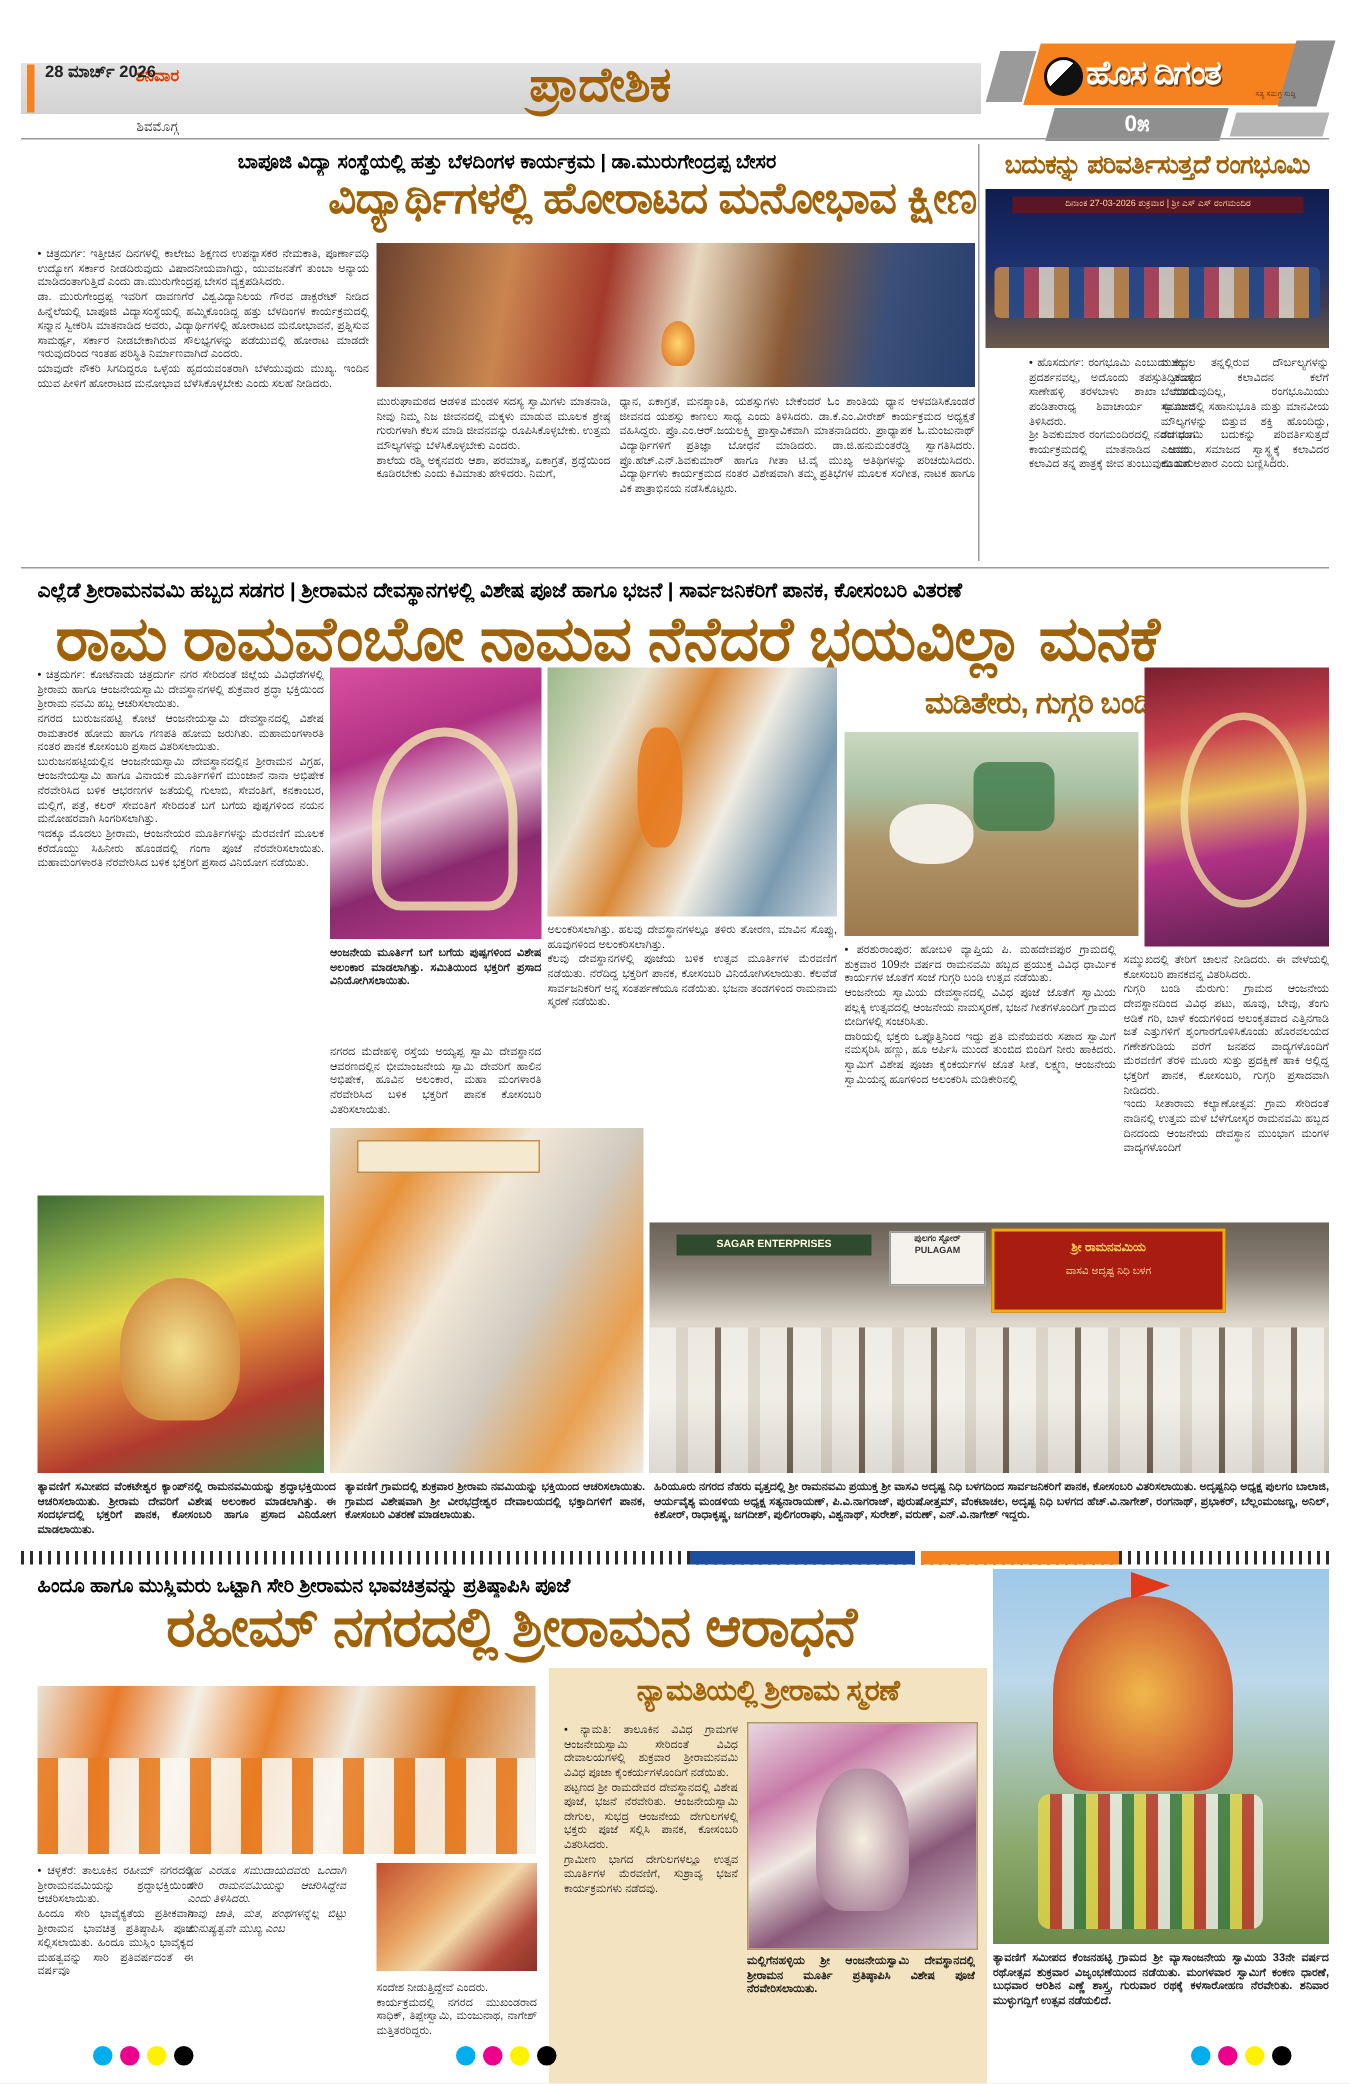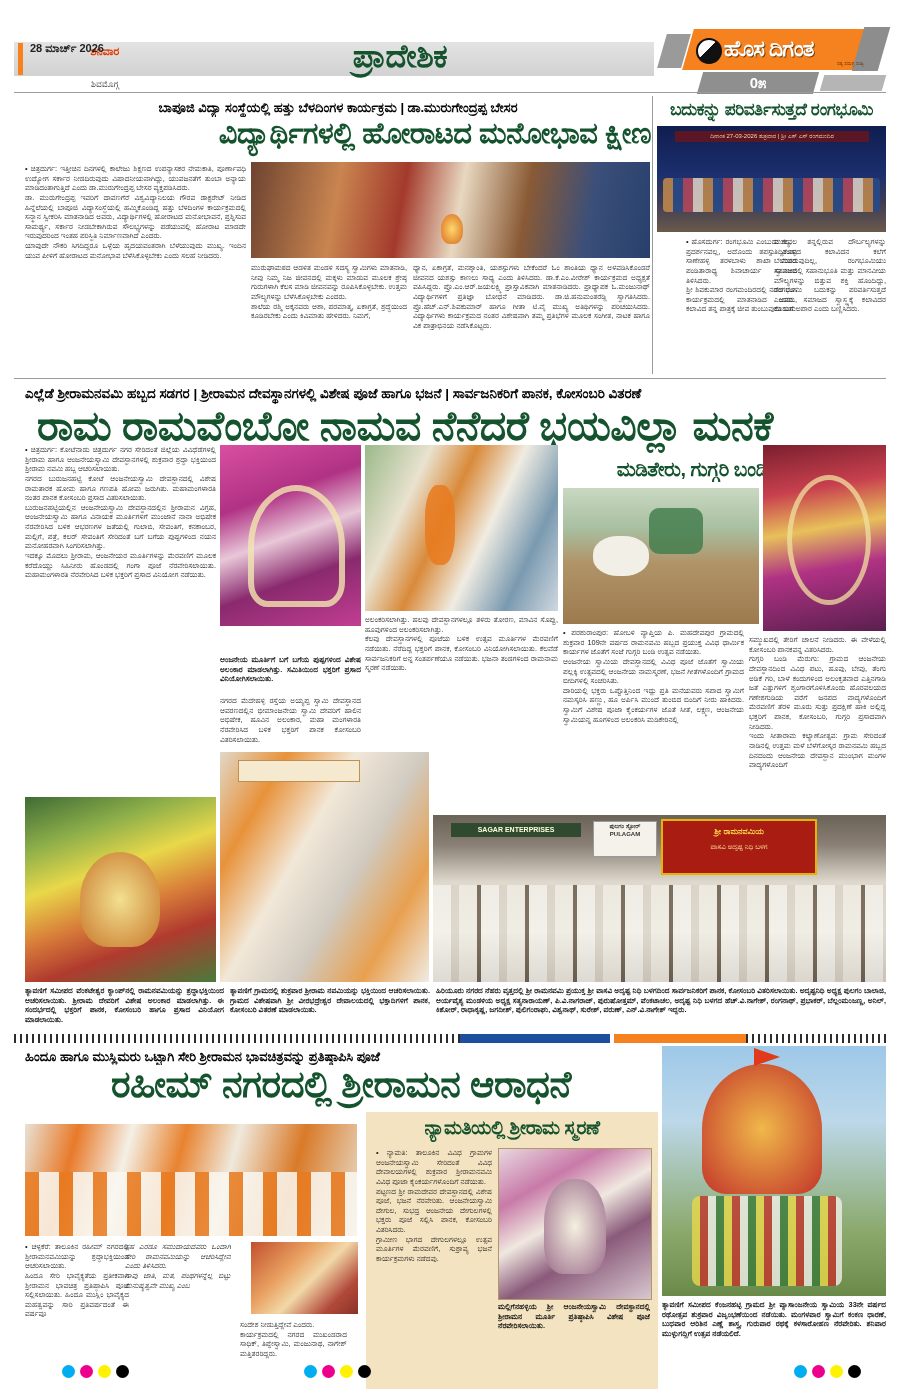--- a/index.html
+++ b/index.html
@@ -4,21 +4,21 @@
 <style>
   html,body{margin:0;padding:0;background:#e8e8e8;}
   #page{position:relative;width:900px;height:1389px;background:#ffffff;margin:0 auto;
         font-family:"Liberation Sans","DejaVu Sans",sans-serif;color:#111;overflow:hidden;}
   .abs{position:absolute;}
   .body-text{font-size:7.4px;line-height:1.3;text-align:justify;white-space:pre-line;
              color:#191919;overflow:hidden;}
   .caption{font-size:7.4px;line-height:1.3;text-align:justify;font-weight:bold;
            white-space:pre-line;color:#222;overflow:hidden;}
   .kicker{font-weight:bold;color:#000;text-align:center;overflow:hidden;white-space:nowrap;}
-  .headline{font-weight:bold;color:#14532d;overflow:hidden;letter-spacing:-0.5px;}
+  .headline{font-weight:bold;color:#a16207;overflow:hidden;letter-spacing:-0.5px;}
   .ph{position:absolute;overflow:hidden;background:#ccc;}
   .skew{transform:skewX(-16deg);}
   .hairline{position:absolute;background:#9a9a9a;}
   .stripe-divider{background:repeating-linear-gradient(90deg,#2c2c2c 0 2px,#ffffff 2px 6px);}
   .dots span{display:inline-block;width:13px;height:13px;border-radius:50%;margin-right:5px;}
   .ovl{position:absolute;overflow:hidden;}
 </style>
 </head>
 <body>
 
@@ -79,21 +79,21 @@
 
   <div class="abs body-text" style="left:25px;top:445px;width:191px;height:348px;">• ಚಿತ್ರದುರ್ಗ: ಕೋಟೆನಾಡು ಚಿತ್ರದುರ್ಗ ನಗರ ಸೇರಿದಂತೆ ಜಿಲ್ಲೆಯ ವಿವಿಧೆಡೆಗಳಲ್ಲಿ ಶ್ರೀರಾಮ ಹಾಗೂ ಆಂಜನೇಯಸ್ವಾಮಿ ದೇವಸ್ಥಾನಗಳಲ್ಲಿ ಶುಕ್ರವಾರ ಶ್ರದ್ಧಾ ಭಕ್ತಿಯಿಂದ ಶ್ರೀರಾಮ ನವಮಿ ಹಬ್ಬ ಆಚರಿಸಲಾಯಿತು.
 ನಗರದ ಬುರುಜನಹಟ್ಟಿ ಕೋಟೆ ಆಂಜನೇಯಸ್ವಾಮಿ ದೇವಸ್ಥಾನದಲ್ಲಿ ವಿಶೇಷ ರಾಮತಾರಕ ಹೋಮ ಹಾಗೂ ಗಣಪತಿ ಹೋಮ ಜರುಗಿತು. ಮಹಾಮಂಗಳಾರತಿ ನಂತರ ಪಾನಕ ಕೋಸಂಬರಿ ಪ್ರಸಾದ ವಿತರಿಸಲಾಯಿತು.
 ಬುರುಜನಹಟ್ಟಿಯಲ್ಲಿನ ಆಂಜನೇಯಸ್ವಾಮಿ ದೇವಸ್ಥಾನದಲ್ಲಿನ ಶ್ರೀರಾಮನ ವಿಗ್ರಹ, ಆಂಜನೇಯಸ್ವಾಮಿ ಹಾಗೂ ವಿನಾಯಕ ಮೂರ್ತಿಗಳಿಗೆ ಮುಂಜಾನೆ ನಾನಾ ಅಭಿಷೇಕ ನೆರವೇರಿಸಿದ ಬಳಿಕ ಆಭರಣಗಳ ಜತೆಯಲ್ಲಿ ಗುಲಾಬಿ, ಸೇವಂತಿಗೆ, ಕನಕಾಂಬರ, ಮಲ್ಲಿಗೆ, ಪತ್ರೆ, ಕಲರ್ ಸೇವಂತಿಗೆ ಸೇರಿದಂತೆ ಬಗೆ ಬಗೆಯ ಪುಷ್ಪಗಳಿಂದ ನಯನ ಮನೋಹರವಾಗಿ ಸಿಂಗರಿಸಲಾಗಿತ್ತು.
 ಇದಕ್ಕೂ ಮೊದಲು ಶ್ರೀರಾಮ, ಆಂಜನೇಯರ ಮೂರ್ತಿಗಳನ್ನು ಮೆರವಣಿಗೆ ಮೂಲಕ ಕರೆದೊಯ್ದು ಸಿಹಿನೀರು ಹೊಂಡದಲ್ಲಿ ಗಂಗಾ ಪೂಜೆ ನೆರವೇರಿಸಲಾಯಿತು. ಮಹಾಮಂಗಳಾರತಿ ನೆರವೇರಿಸಿದ ಬಳಿಕ ಭಕ್ತರಿಗೆ ಪ್ರಸಾದ ವಿನಿಯೋಗ ನಡೆಯಿತು.</div>
 
   <div class="ph" style="left:220px;top:445px;width:141px;height:181px;
               background:linear-gradient(160deg,#d94fa0 0%,#b03284 30%,#e8c7d8 50%,#8a2a6e 70%,#c23e92 100%);">
     <div class="ovl" style="left:28px;top:40px;width:85px;height:110px;border:6px solid #f3e6b0;border-radius:50% 50% 20% 20%;opacity:0.8;"></div>
   </div>
-  <div class="abs caption" style="left:220px;top:655px;width:141px;height:62px;">ಆಂಜನೇಯ ಮೂರ್ತಿಗೆ ಬಗೆ ಬಗೆಯ ಪುಷ್ಪಗಳಿಂದ ವಿಶೇಷ ಅಲಂಕಾರ ಮಾಡಲಾಗಿತ್ತು. ಸಮಿತಿಯಿಂದ ಭಕ್ತರಿಗೆ ಪ್ರಸಾದ ವಿನಿಯೋಗಿಸಲಾಯಿತು.</div>
+  <div class="abs caption" style="left:220px;top:630px;width:141px;height:62px;">ಆಂಜನೇಯ ಮೂರ್ತಿಗೆ ಬಗೆ ಬಗೆಯ ಪುಷ್ಪಗಳಿಂದ ವಿಶೇಷ ಅಲಂಕಾರ ಮಾಡಲಾಗಿತ್ತು. ಸಮಿತಿಯಿಂದ ಭಕ್ತರಿಗೆ ಪ್ರಸಾದ ವಿನಿಯೋಗಿಸಲಾಯಿತು.</div>
   <div class="abs body-text" style="left:220px;top:696px;width:141px;height:97px;">ನಗರದ ಮೆದೇಹಳ್ಳಿ ರಸ್ತೆಯ ಅಯ್ಯಪ್ಪ ಸ್ವಾಮಿ ದೇವಸ್ಥಾನದ ಆವರಣದಲ್ಲಿನ ಭೀಮಾಂಜನೇಯ ಸ್ವಾಮಿ ದೇವರಿಗೆ ಹಾಲಿನ ಅಭಿಷೇಕ, ಹೂವಿನ ಅಲಂಕಾರ, ಮಹಾ ಮಂಗಳಾರತಿ ನೆರವೇರಿಸಿದ ಬಳಿಕ ಭಕ್ತರಿಗೆ ಪಾನಕ ಕೋಸಂಬರಿ ವಿತರಿಸಲಾಯಿತು.</div>
 
   <div class="ph" style="left:365px;top:445px;width:193px;height:166px;
               background:linear-gradient(115deg,#9ab98a 0%,#e9e2cf 25%,#d98a3a 42%,#f0ece2 60%,#7a9ab0 80%,#cfd8df 100%);">
     <div class="ovl" style="left:60px;top:40px;width:30px;height:80px;background:#e87a1f;border-radius:40%;opacity:0.85;"></div>
   </div>
   <div class="abs body-text" style="left:365px;top:615px;width:193px;height:178px;">ಅಲಂಕರಿಸಲಾಗಿತ್ತು. ಹಲವು ದೇವಸ್ಥಾನಗಳಲ್ಲೂ ತಳಿರು ತೋರಣ, ಮಾವಿನ ಸೊಪ್ಪು, ಹೂವುಗಳಿಂದ ಅಲಂಕರಿಸಲಾಗಿತ್ತು.
 ಕೆಲವು ದೇವಸ್ಥಾನಗಳಲ್ಲಿ ಪೂಜೆಯ ಬಳಿಕ ಉತ್ಸವ ಮೂರ್ತಿಗಳ ಮೆರವಣಿಗೆ ನಡೆಯಿತು. ನೆರೆದಿದ್ದ ಭಕ್ತರಿಗೆ ಪಾನಕ, ಕೋಸಂಬರಿ ವಿನಿಯೋಗಿಸಲಾಯಿತು. ಕೆಲವೆಡೆ ಸಾರ್ವಜನಿಕರಿಗೆ ಅನ್ನ ಸಂತರ್ಪಣೆಯೂ ನಡೆಯಿತು. ಭಜನಾ ತಂಡಗಳಿಂದ ರಾಮನಾಮ ಸ್ಮರಣೆ ನಡೆಯಿತು.</div>
 
   <div class="ph" style="left:563px;top:488px;width:196px;height:136px;
@@ -149,21 +149,21 @@
               background:linear-gradient(105deg,#e8e2d4 0%,#e87a2a 15%,#f4f0e6 30%,#e8832f 45%,#efe9dc 60%,#d97a28 78%,#e8e0d0 100%);">
     <div class="ovl" style="left:0;top:48px;width:332px;height:64px;
                 background:repeating-linear-gradient(90deg,rgba(232,122,31,0.85) 0 14px,rgba(250,248,242,0.85) 14px 34px);"></div>
   </div>
   <div class="abs body-text" style="left:25px;top:1242px;width:104px;height:145px;">• ಚಳ್ಳಕೆರೆ: ತಾಲೂಕಿನ ರಹೀಮ್ ನಗರದಲ್ಲಿ ಶ್ರೀರಾಮನವಮಿಯನ್ನು ಶ್ರದ್ಧಾಭಕ್ತಿಯಿಂದ ಆಚರಿಸಲಾಯಿತು.
 ಹಿಂದೂ ಸೇರಿ ಭಾವೈಕ್ಯತೆಯ ಪ್ರತೀಕವಾಗಿ ಶ್ರೀರಾಮನ ಭಾವಚಿತ್ರ ಪ್ರತಿಷ್ಠಾಪಿಸಿ ಪೂಜೆ ಸಲ್ಲಿಸಲಾಯಿತು. ಹಿಂದೂ ಮುಸ್ಲಿಂ ಭಾವೈಕ್ಯದ ಮಹತ್ವವನ್ನು ಸಾರಿ ಪ್ರತಿವರ್ಷದಂತೆ ಈ ವರ್ಷವೂ</div>
   <div class="abs body-text" style="left:125px;top:1242px;width:106px;height:145px;font-style:italic;">ಸಹ ಎರಡೂ ಸಮುದಾಯದವರು ಒಂದಾಗಿ ಸೇರಿ ರಾಮನವಮಿಯನ್ನು ಆಚರಿಸಿದ್ದೇವೆ ಎಂದು ತಿಳಿಸಿದರು.
 ನಾವು ಜಾತಿ, ಮತ, ಪಂಥಗಳನ್ನೆಲ್ಲ ಬಿಟ್ಟು ಮನುಷ್ಯತ್ವವೇ ಮುಖ್ಯ ಎಂಬ</div>
   <div class="ph" style="left:251px;top:1242px;width:107px;height:72px;
               background:linear-gradient(135deg,#c2502e 0%,#e8a060 35%,#f2d8a8 55%,#b24a3a 80%,#8a3228 100%);"></div>
-  <div class="abs body-text" style="left:240px;top:1320px;width:107px;height:67px;">ಸಂದೇಶ ನೀಡುತ್ತಿದ್ದೇವೆ ಎಂದರು.
+  <div class="abs body-text" style="left:251px;top:1320px;width:107px;height:67px;">ಸಂದೇಶ ನೀಡುತ್ತಿದ್ದೇವೆ ಎಂದರು.
 ಕಾರ್ಯಕ್ರಮದಲ್ಲಿ ನಗರದ ಮುಖಂಡರಾದ ಸಾಧಿಕ್, ತಿಪ್ಪೇಸ್ವಾಮಿ, ಮಂಜುನಾಥ, ನಾಗೇಶ್ ಮತ್ತಿತರರಿದ್ದರು.</div>
 
   <div class="abs" style="left:366px;top:1112px;width:292px;height:277px;background:#f4e3c0;"></div>
   <div class="abs headline" style="left:372px;top:1117px;width:280px;height:26px;font-size:19px;text-align:center;white-space:nowrap;">ನ್ಯಾಮತಿಯಲ್ಲಿ ಶ್ರೀರಾಮ ಸ್ಮರಣೆ</div>
   <div class="abs body-text" style="left:376px;top:1148px;width:116px;height:234px;">• ನ್ಯಾಮತಿ: ತಾಲೂಕಿನ ವಿವಿಧ ಗ್ರಾಮಗಳ ಆಂಜನೇಯಸ್ವಾಮಿ ಸೇರಿದಂತೆ ವಿವಿಧ ದೇವಾಲಯಗಳಲ್ಲಿ ಶುಕ್ರವಾರ ಶ್ರೀರಾಮನವಮಿ ವಿವಿಧ ಪೂಜಾ ಕೈಂಕರ್ಯಗಳೊಂದಿಗೆ ನಡೆಯಿತು.
 ಪಟ್ಟಣದ ಶ್ರೀ ರಾಮದೇವರ ದೇವಸ್ಥಾನದಲ್ಲಿ ವಿಶೇಷ ಪೂಜೆ, ಭಜನೆ ನೆರವೇರಿತು. ಆಂಜನೇಯಸ್ವಾಮಿ ದೇಗುಲ, ಸುಭದ್ರ ಆಂಜನೇಯ ದೇಗುಲಗಳಲ್ಲಿ ಭಕ್ತರು ಪೂಜೆ ಸಲ್ಲಿಸಿ ಪಾನಕ, ಕೋಸಂಬರಿ ವಿತರಿಸಿದರು.
 ಗ್ರಾಮೀಣ ಭಾಗದ ದೇಗುಲಗಳಲ್ಲೂ ಉತ್ಸವ ಮೂರ್ತಿಗಳ ಮೆರವಣಿಗೆ, ಸುಶ್ರಾವ್ಯ ಭಜನೆ ಕಾರ್ಯಕ್ರಮಗಳು ನಡೆದವು.</div>
   <div class="ph" style="left:498px;top:1148px;width:152px;height:150px;border:1px solid #b09868;
               background:linear-gradient(150deg,#e8d8e0 0%,#c87aa8 25%,#f0e8e0 45%,#8a5a7a 65%,#d8c8d0 100%);">
     <div class="ovl" style="left:45px;top:30px;width:62px;height:95px;background:radial-gradient(#f5f0e0,#9a6a8a);border-radius:45% 45% 30% 30%;"></div>

